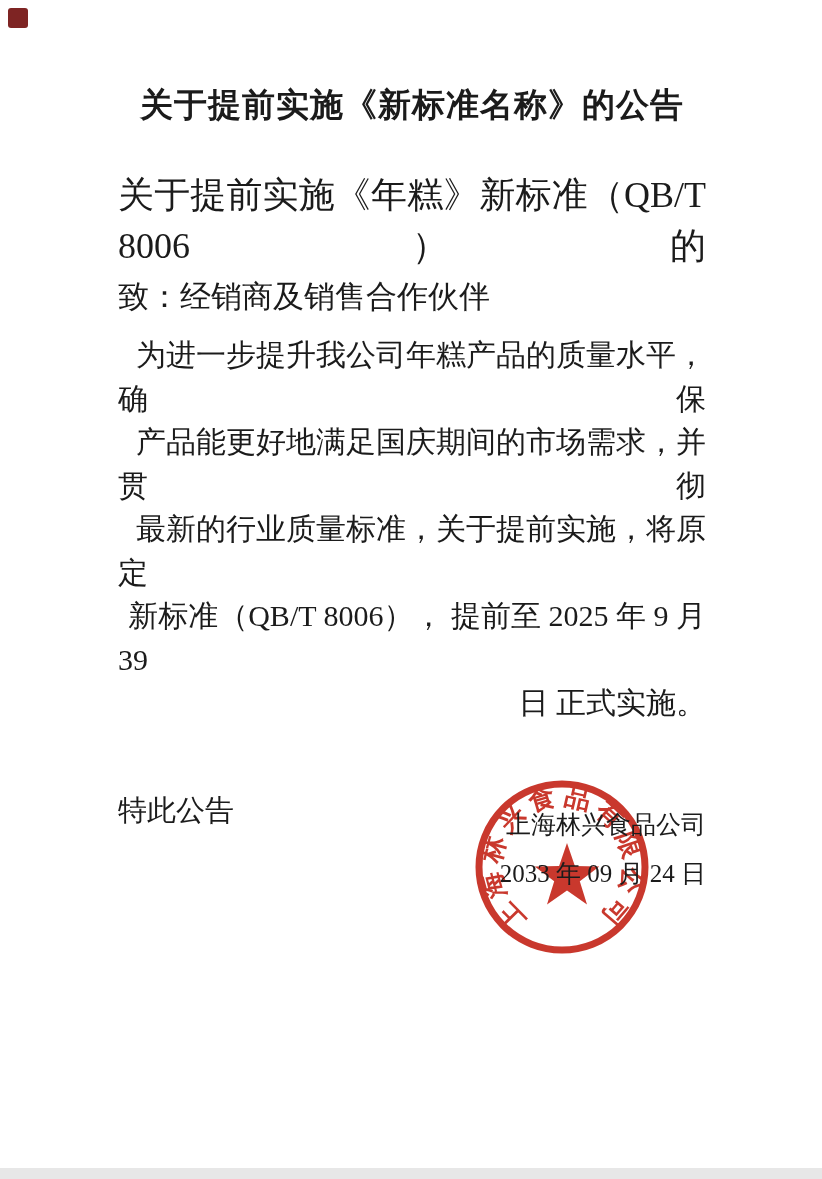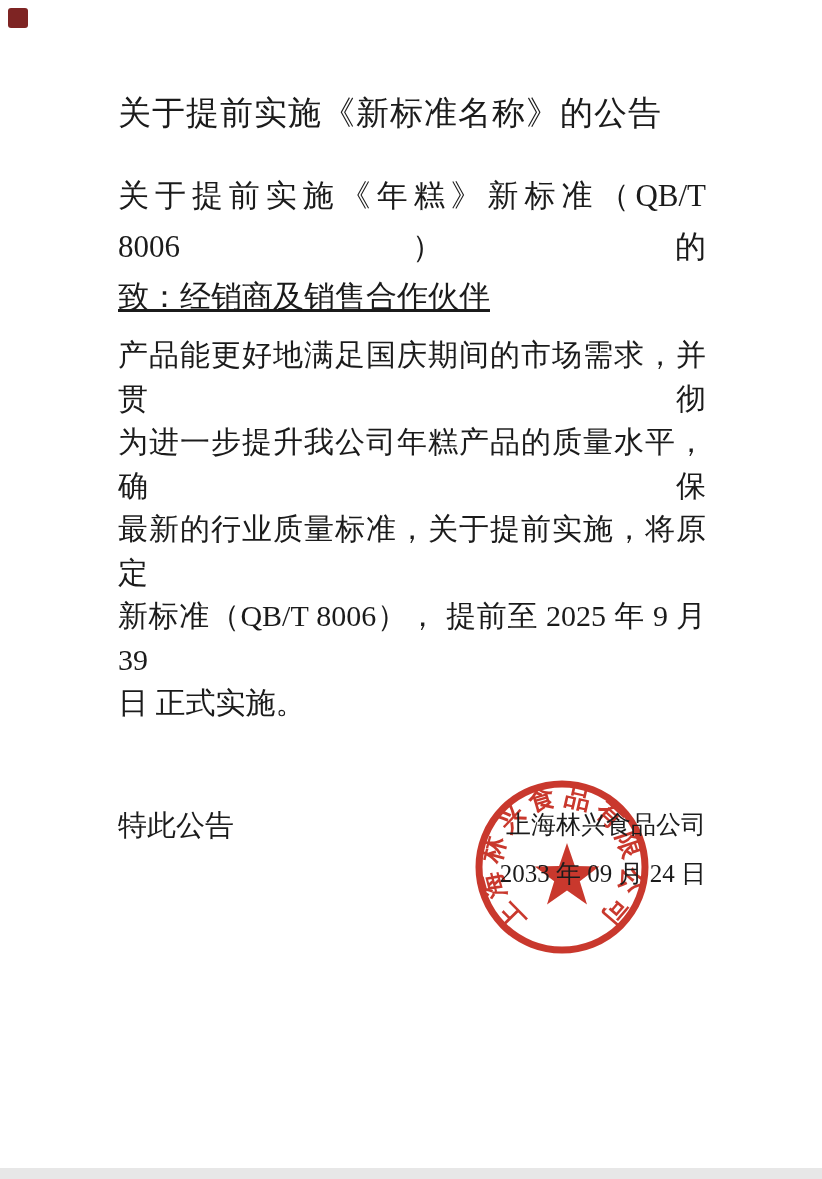--- a/index.html
+++ b/index.html
@@ -15,40 +15,40 @@
   }
   .corner-mark {
     position: absolute;
     left: 8px; top: 8px;
     width: 20px; height: 20px;
     background: #7e2423;
     border-radius: 3px;
   }
   .doc-title {
     position: absolute;
-    left: 118px; top: 92px;
+    left: 118px; top: 84px;
     width: 588px;
-    text-align: left;
+    text-align: center;
     font-family: "Liberation Sans", "DejaVu Sans", sans-serif;
-    font-weight: 400;
+    font-weight: 700;
     font-size: 33px;
     line-height: 42px;
     letter-spacing: 1px;
   }
   .col {
     position: absolute;
     left: 118px;
     width: 588px;
   }
-  .subtitle { top: 170px; font-size: 31px; line-height: 51px; }
-  .recipient { top: 277px; font-size: 31px; line-height: 40px; text-decoration: underline; }
+  .subtitle { top: 170px; font-size: 36px; line-height: 51px; }
+  .recipient { top: 277px; font-size: 31px; line-height: 40px; }
   .body-block { top: 333px; font-size: 30px; }
-  .body-block .line { line-height: 43.5px; }
+  .body-block .line { line-height: 43.5px; text-align: right; }
   .fill { text-align: justify; text-align-last: justify; }
-  .closing { top: 791px; font-size: 29px; line-height: 38px; margin-top: 15px; }
+  .closing { top: 791px; font-size: 29px; line-height: 38px; }
   .signature {
     position: absolute;
     right: 116px; top: 800px;
     text-align: right;
     font-size: 25px;
     line-height: 49px;
     z-index: 2;
   }
   .seal {
     position: absolute;
@@ -79,22 +79,22 @@
 
   <h1 class="doc-title">关于提前实施《新标准名称》的公告</h1>
 
   <div class="col subtitle">
     <div class="line fill">关于提前实施《年糕》新标准（QB/T 8006）的</div>
   </div>
 
   <div class="col recipient">致：经销商及销售合作伙伴</div>
 
   <div class="col body-block">
+    <div class="line fill">为进一步提升我公司年糕产品的质量水平，确保</div>
     <div class="line fill">产品能更好地满足国庆期间的市场需求，并贯彻</div>
-    <div class="line fill">为进一步提升我公司年糕产品的质量水平，确保</div>
     <div class="line fill">最新的行业质量标准，关于提前实施，将原定</div>
     <div class="line fill">新标准（QB/T 8006）， 提前至 2025 年 9 月 39</div>
     <div class="line">日 正式实施。</div>
   </div>
 
   <div class="col closing">特此公告</div>
 
   <div class="signature">
     <div>上海林兴食品公司</div>
     <div>2033 年 09 月 24 日</div>

